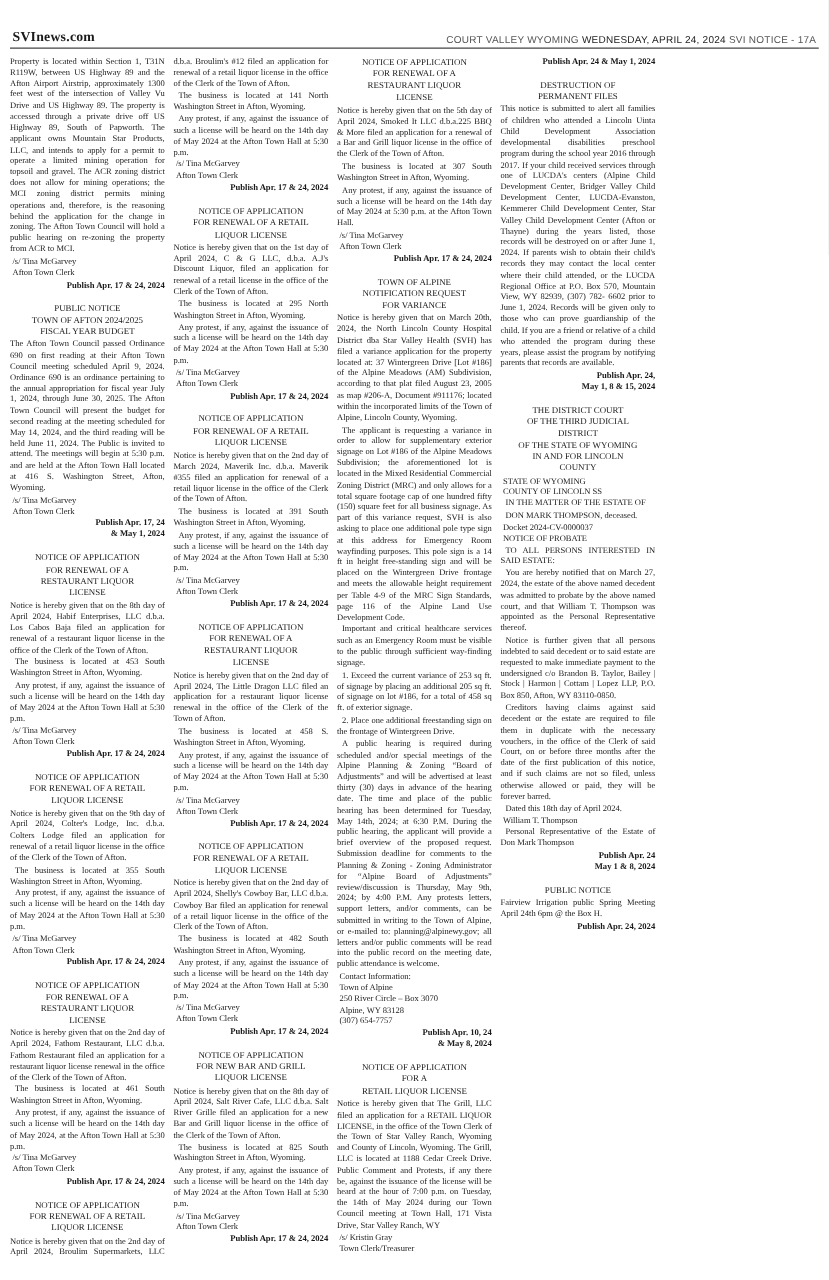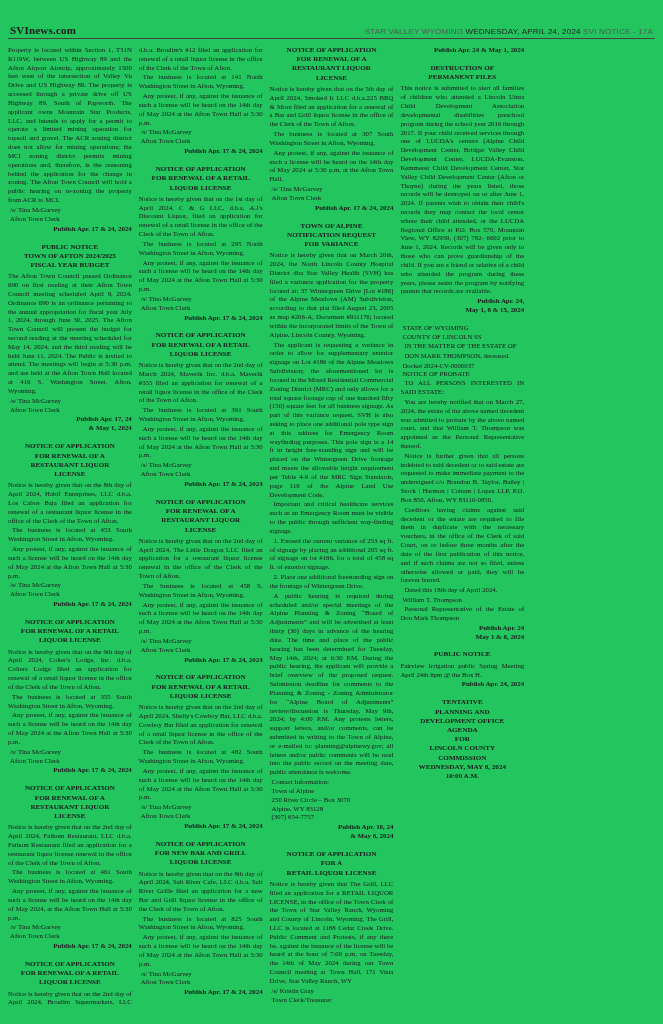--- a/index.html
+++ b/index.html
@@ -1,20 +1,20 @@
 <!DOCTYPE html>
 <html><head>
 <meta charset="utf-8">
 <style>
   html,body{margin:0;padding:0;background:#e8e8e8;}
   .page{
     position:relative;
     width:663px;height:1024px;
     margin:0 auto;
-    background:#22c55e;
+    background:#ffffff;
     font-family:"Liberation Serif","DejaVu Serif",serif;
     color:#1a1a1a;
     box-sizing:border-box;
     padding:24px 8px 0 8px;
     overflow:hidden;
   }
   .masthead{
     display:flex;justify-content:space-between;align-items:flex-end;
     border-bottom:1px solid #444;
     padding:0 2px 2px 2px;
@@ -32,21 +32,21 @@
     margin-top:7px;
     height:965px;
     column-count:5;
     column-gap:7px;
     column-fill:auto;
     overflow:hidden;
   }
   article{margin:0 0 9px 0;}
   .notice-title{
     font-size:7.1px;line-height:1.3;
-    font-weight:bold;text-align:center;
+    font-weight:normal;text-align:center;
     margin:3px 0 2px 0;
     white-space:pre-line;
   }
   .para{
     font-size:6.8px;line-height:1.3;
     text-align:justify;
     margin:0 0 1px 0;
     text-indent:4px;
   }
   article > .para:first-child, .notice-title + .para{text-indent:0;}
@@ -60,21 +60,21 @@
     white-space:pre-line;
     margin-top:1px;
   }
 </style>
 </head>
 <body>
 
 <div class="page">
   <div class="masthead">
     <span class="site-name">SVInews.com</span>
-    <span class="issue-line"><span>STAR VALLEY WYOMING </span><span class="date">WEDNESDAY, APRIL 24, 2024</span><span> SVI NOTICE - 17A</span></span>
+    <span class="issue-line"><span>COURT VALLEY WYOMING </span><span class="date">WEDNESDAY, APRIL 24, 2024</span><span> SVI NOTICE - 17A</span></span>
   </div>
   <div class="columns" id="columns">
       <article>
         <p class="para">Property is located within Section 1, T31N R119W, between US Highway 89 and the Afton Airport Airstrip, approximately 1300 feet west of the intersection of Valley Vu Drive and US Highway 89. The property is accessed through a private drive off US Highway 89, South of Papworth. The applicant owns Mountain Star Products, LLC, and intends to apply for a permit to operate a limited mining operation for topsoil and gravel. The ACR zoning district does not allow for mining operations; the MCI zoning district permits mining operations and, therefore, is the reasoning behind the application for the change in zoning. The Afton Town Council will hold a public hearing on re-zoning the property from ACR to MCI.</p>
         <div class="line">/s/ Tina McGarvey</div>
         <div class="line">  Afton Town Clerk</div>
         <div class="publish">Publish Apr. 17 &amp; 24, 2024</div>
       </article>
       <article>
         <h3 class="notice-title">PUBLIC NOTICE
@@ -228,20 +228,26 @@
         <div class="publish">Publish Apr. 24 &amp; May 1, 2024</div>
       </article>
       <article>
         <h3 class="notice-title">DESTRUCTION OF
 PERMANENT FILES</h3>
         <p class="para">This notice is submitted to alert all families of children who attended a Lincoln Uinta Child Development Association developmental disabilities preschool program during the school year 2016 through 2017. If your child received services through one of LUCDA's centers (Alpine Child Development Center, Bridger Valley Child Development Center, LUCDA-Evanston, Kemmerer Child Development Center, Star Valley Child Development Center (Afton or Thayne) during the years listed, those records will be destroyed on or after June 1, 2024. If parents wish to obtain their child's records they may contact the local center where their child attended, or the LUCDA Regional Office at P.O. Box 570, Mountain View, WY 82939, (307) 782- 6602 prior to June 1, 2024. Records will be given only to those who can prove guardianship of the child. If you are a friend or relative of a child who attended the program during these years, please assist the program by notifying parents that records are available.</p>
         <div class="publish">Publish Apr. 24,
 May 1, 8 &amp; 15, 2024</div>
       </article>
       <article>
+        <h3 class="notice-title">THE DISTRICT COURT
+OF THE THIRD JUDICIAL
+DISTRICT
+OF THE STATE OF WYOMING
+IN AND FOR LINCOLN
+COUNTY</h3>
         <div class="line">STATE OF WYOMING</div>
         <div class="line">COUNTY OF LINCOLN SS</div>
         <p class="para">IN THE MATTER OF THE ESTATE OF</p>
         <p class="para">DON MARK THOMPSON, deceased.</p>
         <div class="line">Docket 2024-CV-0000037</div>
         <div class="line">NOTICE OF PROBATE</div>
         <p class="para">TO ALL PERSONS INTERESTED IN SAID ESTATE:</p>
         <p class="para">You are hereby notified that on March 27, 2024, the estate of the above named decedent was admitted to probate by the above named court, and that William T. Thompson was appointed as the Personal Representative thereof.</p>
         <p class="para">Notice is further given that all persons indebted to said decedent or to said estate are requested to make immediate payment to the undersigned c/o Brandon B. Taylor, Bailey | Stock | Harmon | Cottam | Lopez LLP, P.O. Box 850, Afton, WY 83110-0850.</p>
         <p class="para">Creditors having claims against said decedent or the estate are required to file them in duplicate with the necessary vouchers, in the office of the Clerk of said Court, on or before three months after the date of the first publication of this notice, and if such claims are not so filed, unless otherwise allowed or paid, they will be forever barred.</p>
@@ -249,25 +255,14 @@
         <div class="line">William T. Thompson</div>
         <p class="para">Personal Representative of the Estate of Don Mark Thompson</p>
         <div class="publish">Publish Apr. 24
 May 1 &amp; 8, 2024</div>
       </article>
       <article>
         <h3 class="notice-title">PUBLIC NOTICE</h3>
         <p class="para">Fairview Irrigation public Spring Meeting April 24th 6pm @ the Box H.</p>
         <div class="publish">Publish Apr. 24, 2024</div>
       </article>
-      <article>
-        <h3 class="notice-title">TENTATIVE
-PLANNING AND
-DEVELOPMENT OFFICE
-AGENDA
-FOR
-LINCOLN COUNTY
-COMMISSION
-WEDNESDAY, MAY 8, 2024
-10:00 A.M.</h3>
-      </article>
     </div>
 </div>
 
 </body></html>

